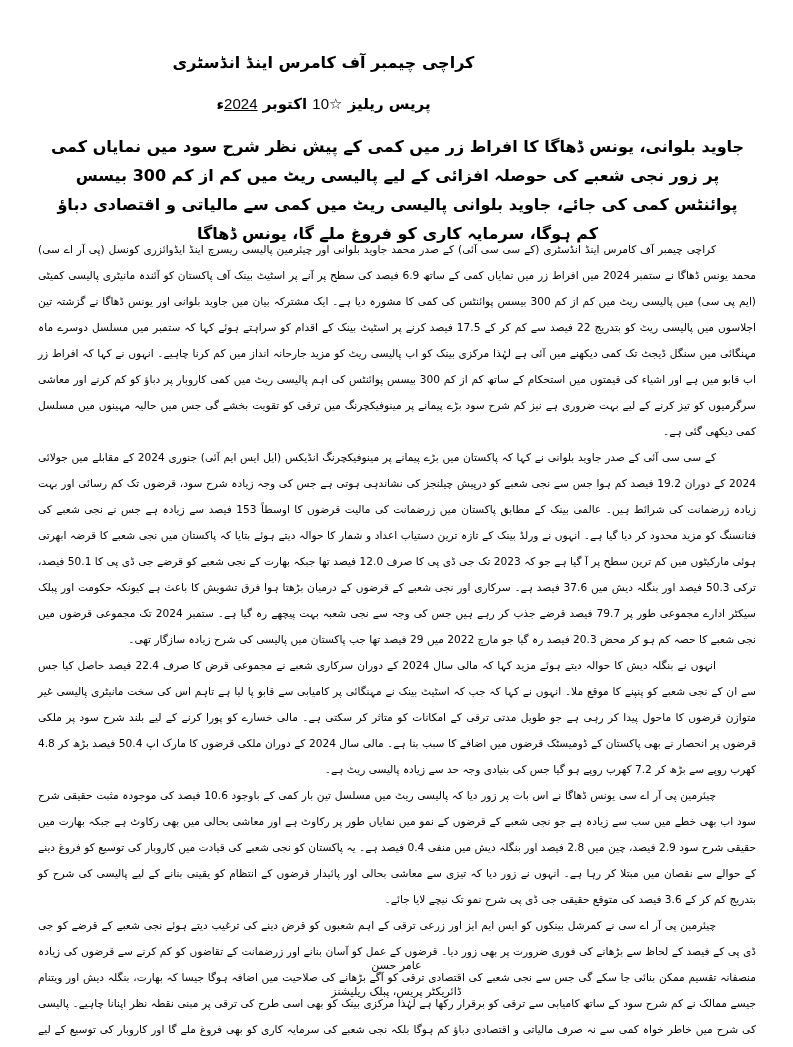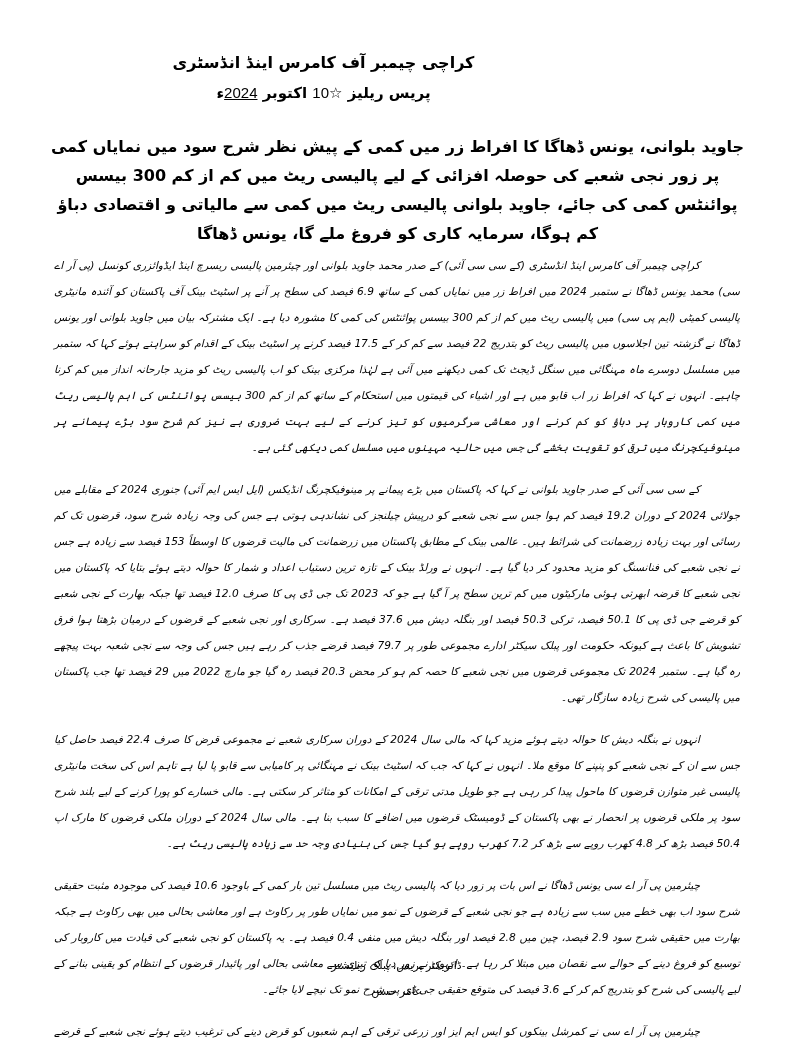--- a/index.html
+++ b/index.html
@@ -1,25 +1,25 @@
 <!DOCTYPE html>
 <html><head>
 <meta charset="utf-8">
 <style>
   html, body { margin: 0; padding: 0; background: #ffffff; }
   body { width: 793px; height: 1047px; overflow: hidden; position: relative; font-family: "DejaVu Sans", sans-serif; color: #000; }
   .page { position: absolute; left: 0; top: 0; width: 793px; height: 1047px; }
   .header { position: absolute; top: 50px; left: 0; width: 647px; text-align: center; direction: rtl; }
   .org-title { font-family: "DejaVu Sans", sans-serif; font-weight: bold; font-size: 16px; line-height: 26px; }
-  .release-line { font-weight: bold; font-size: 15px; line-height: 26px; margin-top: 4px; }
+  .release-line { font-weight: bold; font-size: 15px; line-height: 26px; margin-top: 15px; }
   .release-line .num { font-family: "Liberation Sans", sans-serif; font-weight: normal; }
   .release-line .year { text-decoration: underline; font-family: "Liberation Sans", sans-serif; font-weight: normal; }
   .headline { position: absolute; top: 132px; left: 50px; width: 695px; text-align: center; direction: rtl; font-weight: bold; font-size: 16px; line-height: 29px; }
   .body { position: absolute; top: 236px; left: 38px; width: 718px; direction: rtl; text-align: justify; font-family: "DejaVu Sans", sans-serif; font-size: 10.6px; line-height: 26px; }
-  .body p { margin: 16px; text-indent: 40px; font-style: italic; }
+  .body p { margin: 0; text-indent: 40px; }
   .signature { position: absolute; top: 953px; left: 0; width: 793px; text-align: center; direction: rtl; font-size: 11px; line-height: 26px; }
 </style>
 </head>
 <body>
 
 <div class="page">
   <div class="header">
     <div class="org-title">کراچی چیمبر آف کامرس اینڈ انڈسٹری</div>
     <div class="release-line">
       <span>پریس ریلیز</span>
@@ -33,16 +33,16 @@
 
   <div class="body">
     <p>کراچی چیمبر آف کامرس اینڈ انڈسٹری (کے سی سی آئی) کے صدر محمد جاوید بلوانی اور چیئرمین پالیسی ریسرچ اینڈ ایڈوائزری کونسل (پی آر اے سی) محمد یونس ڈھاگا نے ستمبر 2024 میں افراط زر میں نمایاں کمی کے ساتھ 6.9 فیصد کی سطح پر آنے پر اسٹیٹ بینک آف پاکستان کو آئندہ مانیٹری پالیسی کمیٹی (ایم پی سی) میں پالیسی ریٹ میں کم از کم 300 بیسس پوائنٹس کی کمی کا مشورہ دیا ہے۔ ایک مشترکہ بیان میں جاوید بلوانی اور یونس ڈھاگا نے گزشتہ تین اجلاسوں میں پالیسی ریٹ کو بتدریج 22 فیصد سے کم کر کے 17.5 فیصد کرنے پر اسٹیٹ بینک کے اقدام کو سراہتے ہوئے کہا کہ ستمبر میں مسلسل دوسرے ماہ مہنگائی میں سنگل ڈیجٹ تک کمی دیکھنے میں آئی ہے لہٰذا مرکزی بینک کو اب پالیسی ریٹ کو مزید جارحانہ انداز میں کم کرنا چاہیے۔ انہوں نے کہا کہ افراط زر اب قابو میں ہے اور اشیاء کی قیمتوں میں استحکام کے ساتھ کم از کم 300 بیسس پوائنٹس کی اہم پالیسی ریٹ میں کمی کاروبار پر دباؤ کو کم کرنے اور معاشی سرگرمیوں کو تیز کرنے کے لیے بہت ضروری ہے نیز کم شرح سود بڑے پیمانے پر مینوفیکچرنگ میں ترقی کو تقویت بخشے گی جس میں حالیہ مہینوں میں مسلسل کمی دیکھی گئی ہے۔</p>
     <p>کے سی سی آئی کے صدر جاوید بلوانی نے کہا کہ پاکستان میں بڑے پیمانے پر مینوفیکچرنگ انڈیکس (ایل ایس ایم آئی) جنوری 2024 کے مقابلے میں جولائی 2024 کے دوران 19.2 فیصد کم ہوا جس سے نجی شعبے کو درپیش چیلنجز کی نشاندہی ہوتی ہے جس کی وجہ زیادہ شرح سود، قرضوں تک کم رسائی اور بہت زیادہ زرضمانت کی شرائط ہیں۔ عالمی بینک کے مطابق پاکستان میں زرضمانت کی مالیت قرضوں کا اوسطاً 153 فیصد سے زیادہ ہے جس نے نجی شعبے کی فنانسنگ کو مزید محدود کر دیا گیا ہے۔ انہوں نے ورلڈ بینک کے تازہ ترین دستیاب اعداد و شمار کا حوالہ دیتے ہوئے بتایا کہ پاکستان میں نجی شعبے کا قرضہ ابھرتی ہوئی مارکیٹوں میں کم ترین سطح پر آ گیا ہے جو کہ 2023 تک جی ڈی پی کا صرف 12.0 فیصد تھا جبکہ بھارت کے نجی شعبے کو قرضے جی ڈی پی کا 50.1 فیصد، ترکی 50.3 فیصد اور بنگلہ دیش میں 37.6 فیصد ہے۔ سرکاری اور نجی شعبے کے قرضوں کے درمیان بڑھتا ہوا فرق تشویش کا باعث ہے کیونکہ حکومت اور پبلک سیکٹر ادارے مجموعی طور پر 79.7 فیصد قرضے جذب کر رہے ہیں جس کی وجہ سے نجی شعبہ بہت پیچھے رہ گیا ہے۔ ستمبر 2024 تک مجموعی قرضوں میں نجی شعبے کا حصہ کم ہو کر محض 20.3 فیصد رہ گیا جو مارچ 2022 میں 29 فیصد تھا جب پاکستان میں پالیسی کی شرح زیادہ سازگار تھی۔</p>
     <p>انہوں نے بنگلہ دیش کا حوالہ دیتے ہوئے مزید کہا کہ مالی سال 2024 کے دوران سرکاری شعبے نے مجموعی قرض کا صرف 22.4 فیصد حاصل کیا جس سے ان کے نجی شعبے کو پنپنے کا موقع ملا۔ انہوں نے کہا کہ جب کہ اسٹیٹ بینک نے مہنگائی پر کامیابی سے قابو پا لیا ہے تاہم اس کی سخت مانیٹری پالیسی غیر متوازن قرضوں کا ماحول پیدا کر رہی ہے جو طویل مدتی ترقی کے امکانات کو متاثر کر سکتی ہے۔ مالی خسارے کو پورا کرنے کے لیے بلند شرح سود پر ملکی قرضوں پر انحصار نے بھی پاکستان کے ڈومیسٹک قرضوں میں اضافے کا سبب بنا ہے۔ مالی سال 2024 کے دوران ملکی قرضوں کا مارک اپ 50.4 فیصد بڑھ کر 4.8 کھرب روپے سے بڑھ کر 7.2 کھرب روپے ہو گیا جس کی بنیادی وجہ حد سے زیادہ پالیسی ریٹ ہے۔</p>
     <p>چیئرمین پی آر اے سی یونس ڈھاگا نے اس بات پر زور دیا کہ پالیسی ریٹ میں مسلسل تین بار کمی کے باوجود 10.6 فیصد کی موجودہ مثبت حقیقی شرح سود اب بھی خطے میں سب سے زیادہ ہے جو نجی شعبے کے قرضوں کے نمو میں نمایاں طور پر رکاوٹ ہے اور معاشی بحالی میں بھی رکاوٹ ہے جبکہ بھارت میں حقیقی شرح سود 2.9 فیصد، چین میں 2.8 فیصد اور بنگلہ دیش میں منفی 0.4 فیصد ہے۔ یہ پاکستان کو نجی شعبے کی قیادت میں کاروبار کی توسیع کو فروغ دینے کے حوالے سے نقصان میں مبتلا کر رہا ہے۔ انہوں نے زور دیا کہ تیزی سے معاشی بحالی اور پائیدار قرضوں کے انتظام کو یقینی بنانے کے لیے پالیسی کی شرح کو بتدریج کم کر کے 3.6 فیصد کی متوقع حقیقی جی ڈی پی شرح نمو تک نیچے لایا جائے۔</p>
     <p>چیئرمین پی آر اے سی نے کمرشل بینکوں کو ایس ایم ایز اور زرعی ترقی کے اہم شعبوں کو قرض دینے کی ترغیب دیتے ہوئے نجی شعبے کے قرضے کو جی ڈی پی کے فیصد کے لحاظ سے بڑھانے کی فوری ضرورت پر بھی زور دیا۔ قرضوں کے عمل کو آسان بنانے اور زرضمانت کے تقاضوں کو کم کرنے سے قرضوں کی زیادہ منصفانہ تقسیم ممکن بنائی جا سکے گی جس سے نجی شعبے کی اقتصادی ترقی کو آگے بڑھانے کی صلاحیت میں اضافہ ہوگا جیسا کہ بھارت، بنگلہ دیش اور ویتنام جیسے ممالک نے کم شرح سود کے ساتھ کامیابی سے ترقی کو برقرار رکھا ہے لہٰذا مرکزی بینک کو بھی اسی طرح کی ترقی پر مبنی نقطہ نظر اپنانا چاہیے۔ پالیسی کی شرح میں خاطر خواہ کمی سے نہ صرف مالیاتی و اقتصادی دباؤ کم ہوگا بلکہ نجی شعبے کی سرمایہ کاری کو بھی فروغ ملے گا اور کاروبار کی توسیع کے لیے زیادہ سازگار ماحول پیدا ہوگا۔ انہوں نے کہا کہ پی آر اے سی پائیدار اقتصادی ترقی کو فروغ دینے، مالیاتی عدم توازن کو کم کرنے اور نجی شعبے کی ترقی کو ترجیح دینے کی پالیسیوں کی وکالت کرنے کے لیے پُرعزم ہے۔ پالیسی ریٹ میں مزید کمی ناگزیر ہے تاکہ مہنگائی میں کمی کے فوائد کو مکمل طور پر حاصل کیا جا سکے اور نجی شعبے کو مستحکم بنا کر بحالی کو فروغ دیا جا سکے۔</p>
   </div>
 
   <div class="signature">
+    <div>عامر حسن</div>
     <div>ڈائریکٹر پریس، پبلک ریلیشنز</div>
-    <div>عامر حسن</div>
   </div>
 </div>
 
 </body></html>

